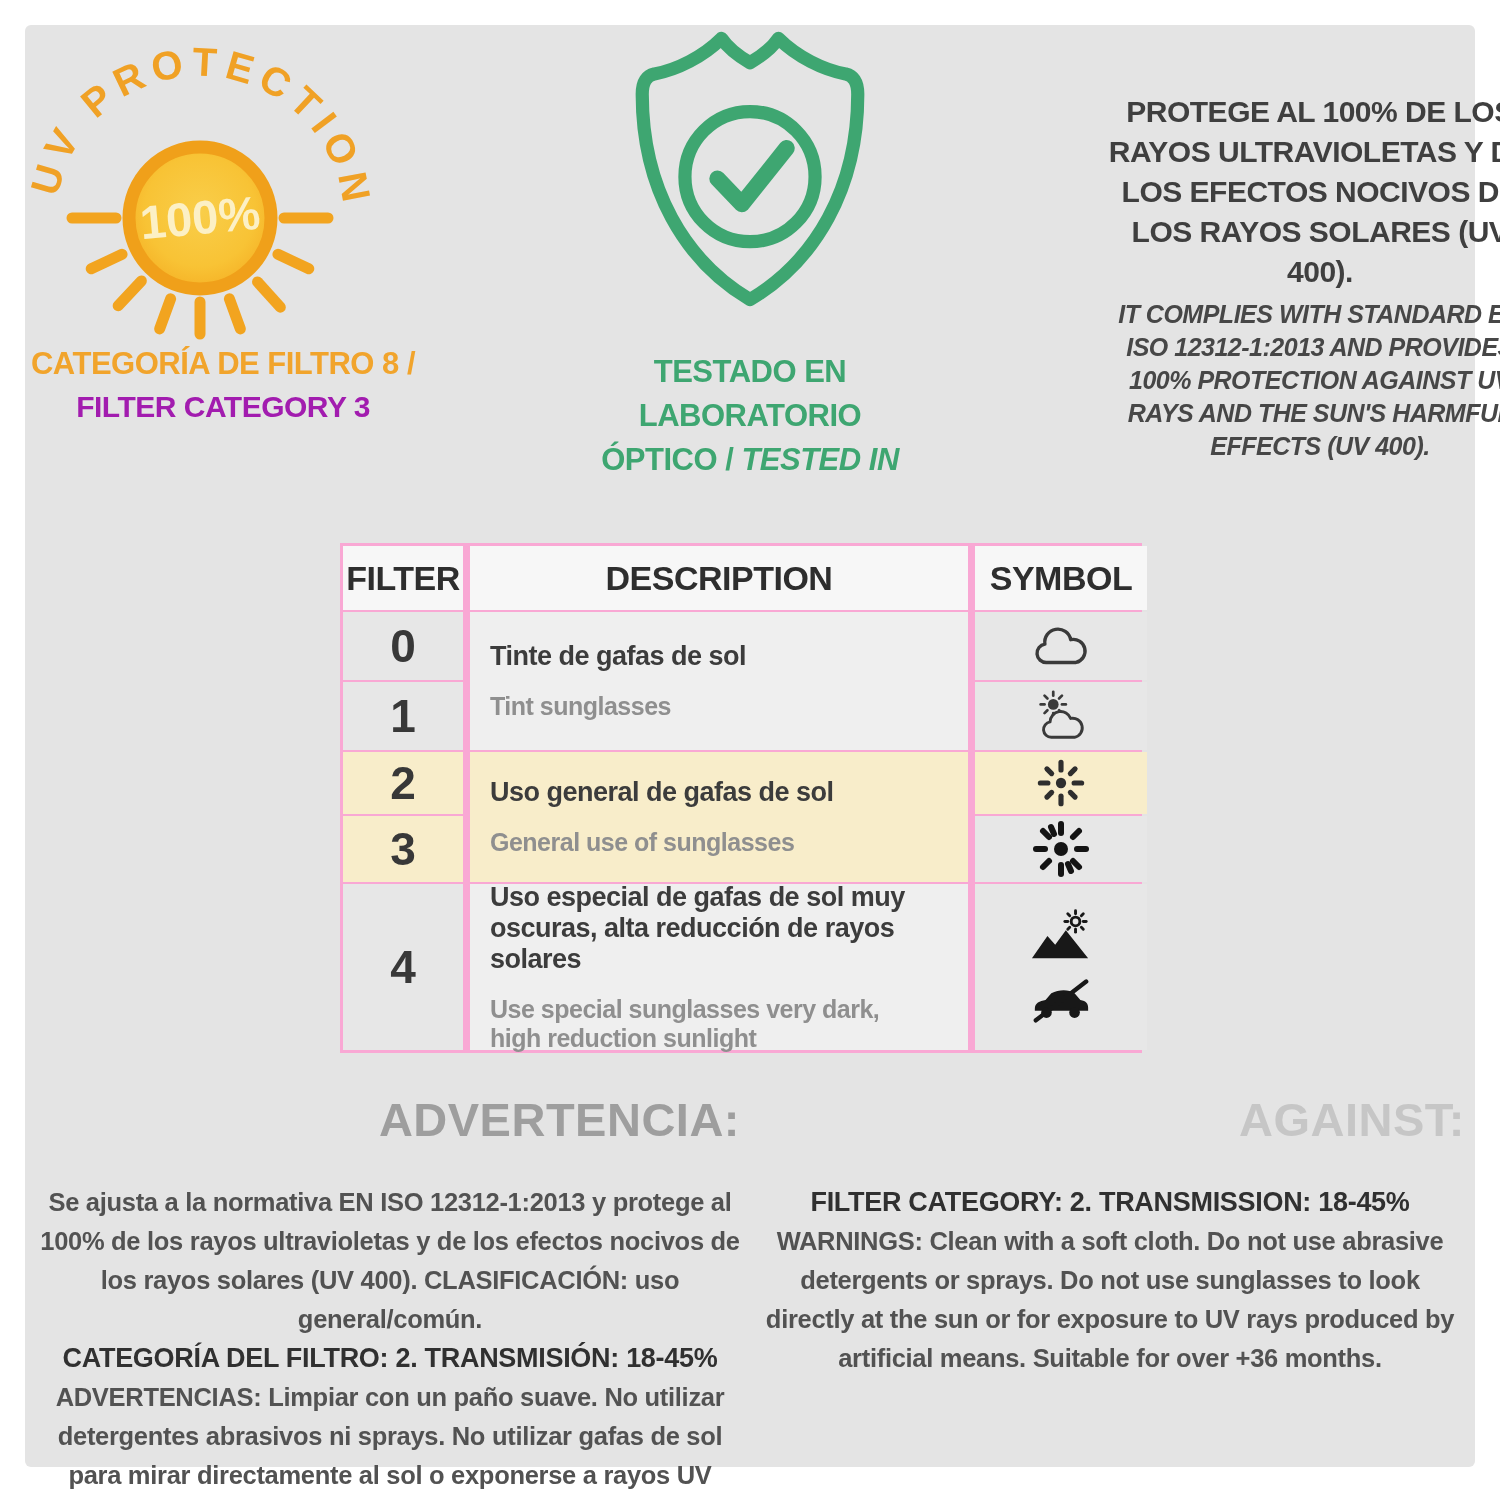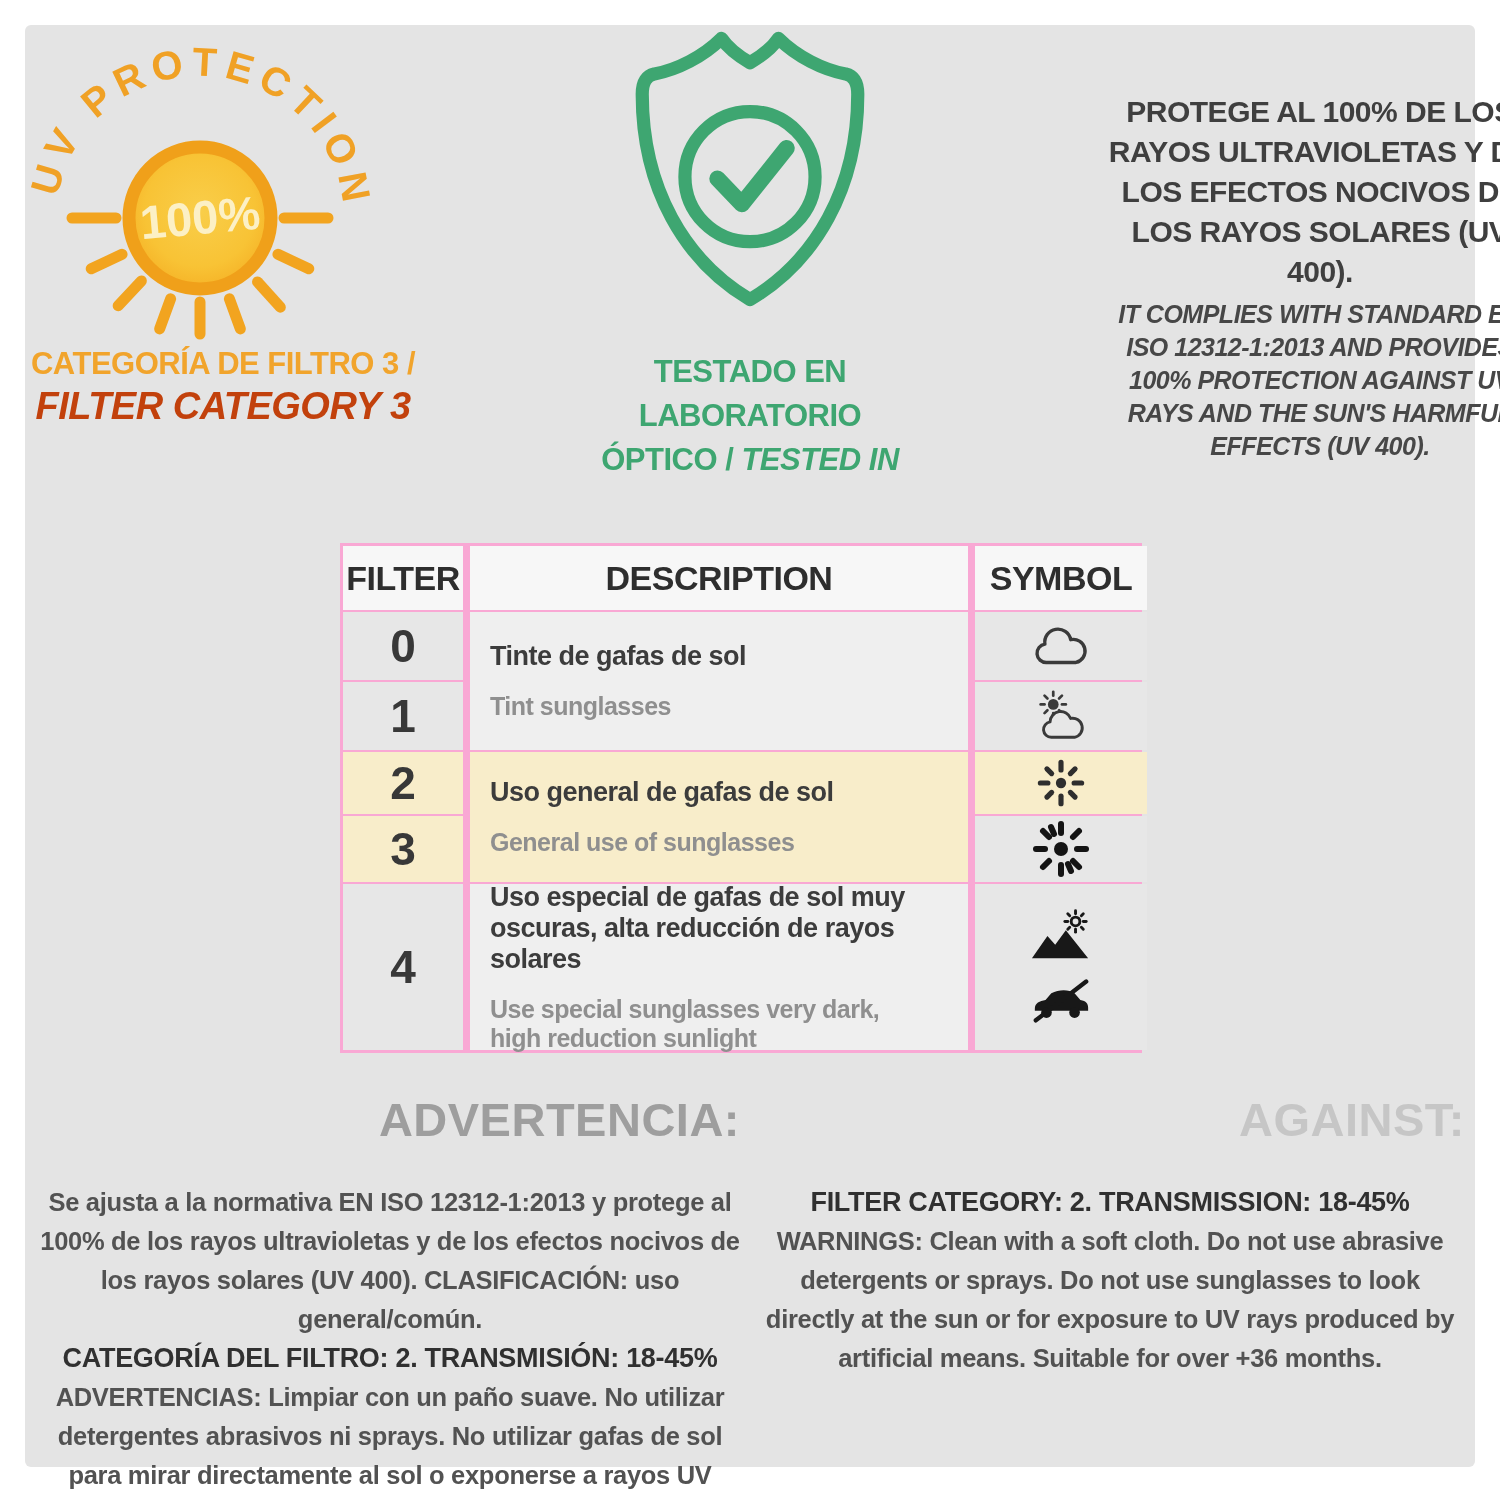--- a/index.html
+++ b/index.html
@@ -7,21 +7,21 @@
     width:1500px;height:1500px;position:relative;background:#ffffff;
     font-family:"Liberation Sans", sans-serif;overflow:hidden;
   }
   .panel{position:absolute;left:25px;top:25px;width:1450px;height:1442px;
     background:#e4e4e4;border-radius:6px;}
   .abs{position:absolute;}
 
   
   .uv-caption{left:8px;top:342px;width:430px;text-align:center;
     color:#f1a42c;font-weight:bold;font-size:31px;line-height:43px;letter-spacing:-0.5px;}
-  .uv-caption .it{font-style:italic;color:#c2410c;font-size:38px;}
+  .uv-caption .it{color:#a21caf;font-size:30px;}
   .lab-caption{left:540px;top:350px;width:420px;text-align:center;
     color:#3ea671;font-weight:bold;font-size:31px;line-height:44px;letter-spacing:-0.5px;}
   .lab-caption .it{font-style:italic;}
   .protect{left:1100px;top:92px;width:440px;text-align:center;}
   .protect .es{color:#3f3f3f;font-weight:bold;font-size:30px;line-height:40px;letter-spacing:-0.5px;}
   .protect .en{margin-top:6px;color:#474747;font-weight:bold;font-style:italic;
     font-size:25px;line-height:33px;letter-spacing:-0.5px;}
 
   
   .filter-table{left:340px;top:543px;width:802px;background:#f9a8d4;padding:3px;
@@ -75,21 +75,21 @@
     <line x1="256" y1="200" x2="300" y2="200" transform="rotate(180 172 200)"></line>
   </g>
   <circle cx="172" cy="200" r="71" fill="url(#sunGrad)" stroke="#f0a01a" stroke-width="13"></circle>
   <text font-size="40" font-weight="bold" fill="#f0a125" letter-spacing="7">
     <textPath href="#arcPath" startOffset="5%">UV PROTECTION</textPath>
   </text>
   <text x="172" y="216" text-anchor="middle" font-size="47" font-weight="bold" fill="#fcf0c5" transform="rotate(-5 172 200)">100%</text>
 </svg>
 
 <div class="abs uv-caption">
-  <div>CATEGORÍA DE FILTRO 3 /</div>
+  <div>CATEGORÍA DE FILTRO 8 /</div>
   <div class="it">FILTER CATEGORY 3</div>
 </div>
 
 <svg class="abs" style="left:595px;top:16px;" width="310" height="305" viewBox="0 0 300 300">
   <g fill="none" stroke="#3ea671" stroke-width="13" stroke-linejoin="round" stroke-linecap="round">
     <path d="M150 46 C138 39 128 31 122 22 C104 40 78 53 56 57 C48 59 44 65 44 77 C44 170 86 241 150 279 C214 241 256 170 256 77 C256 65 252 59 244 57 C222 53 196 40 178 22 C172 31 162 39 150 46 Z"></path>
     <circle cx="150" cy="158" r="64"></circle>
     <path d="M118 160 L142 185 L186 130" stroke-width="16"></path>
   </g>
 </svg>

